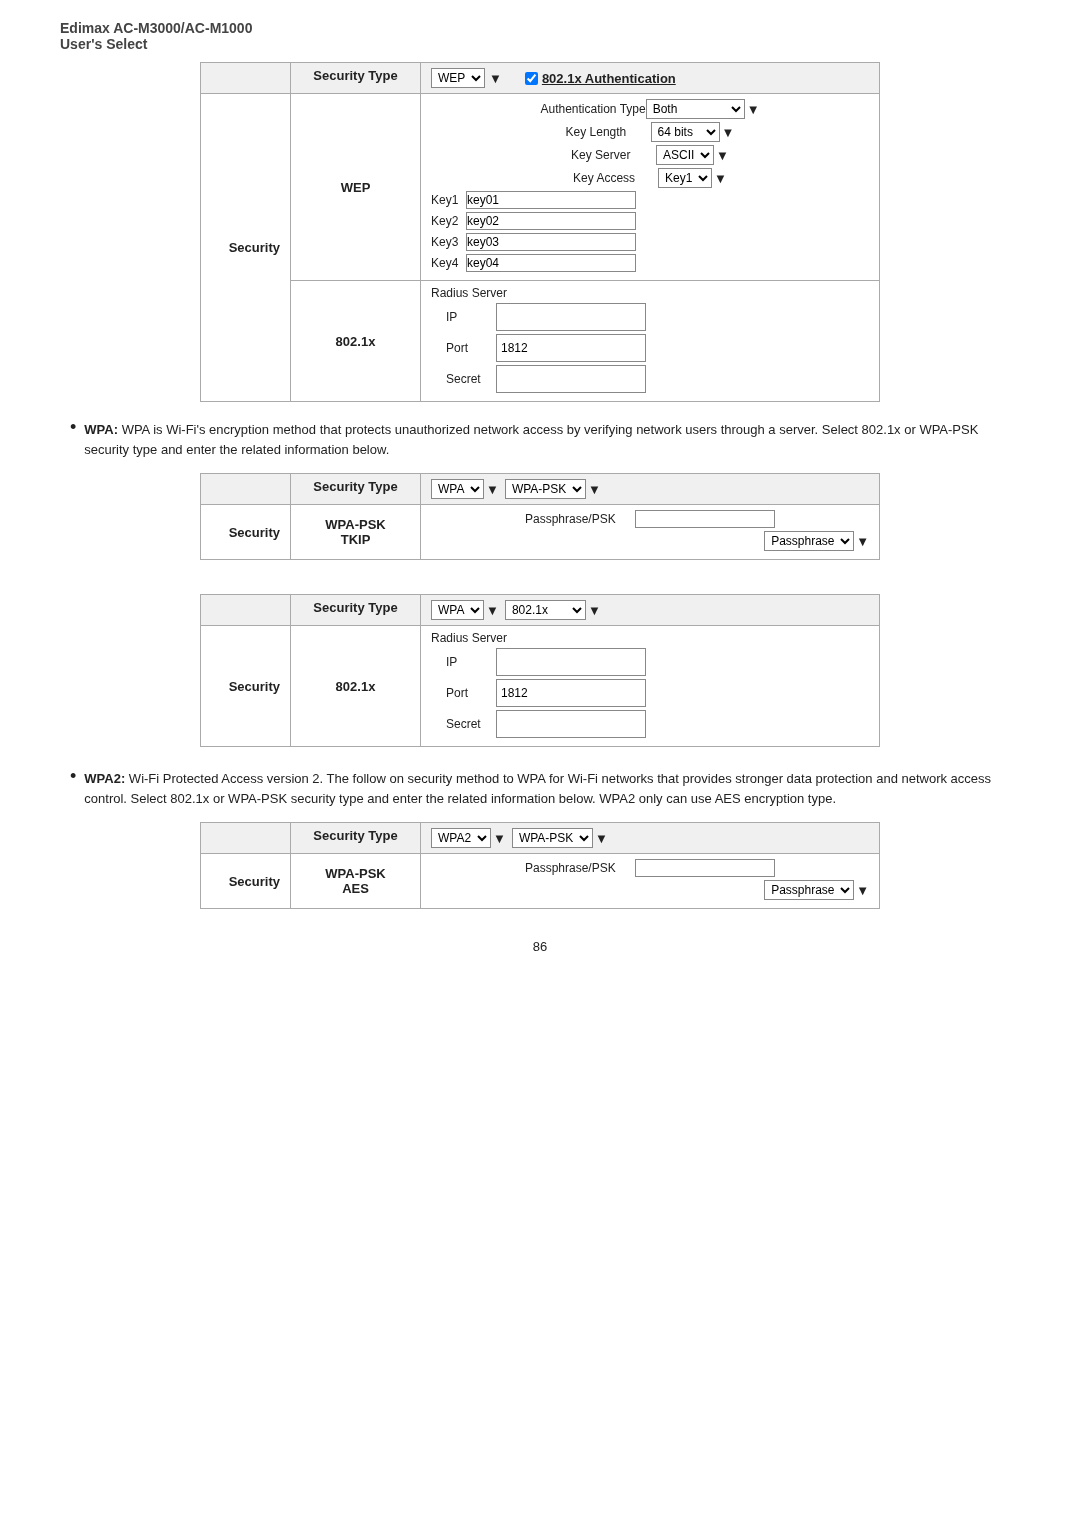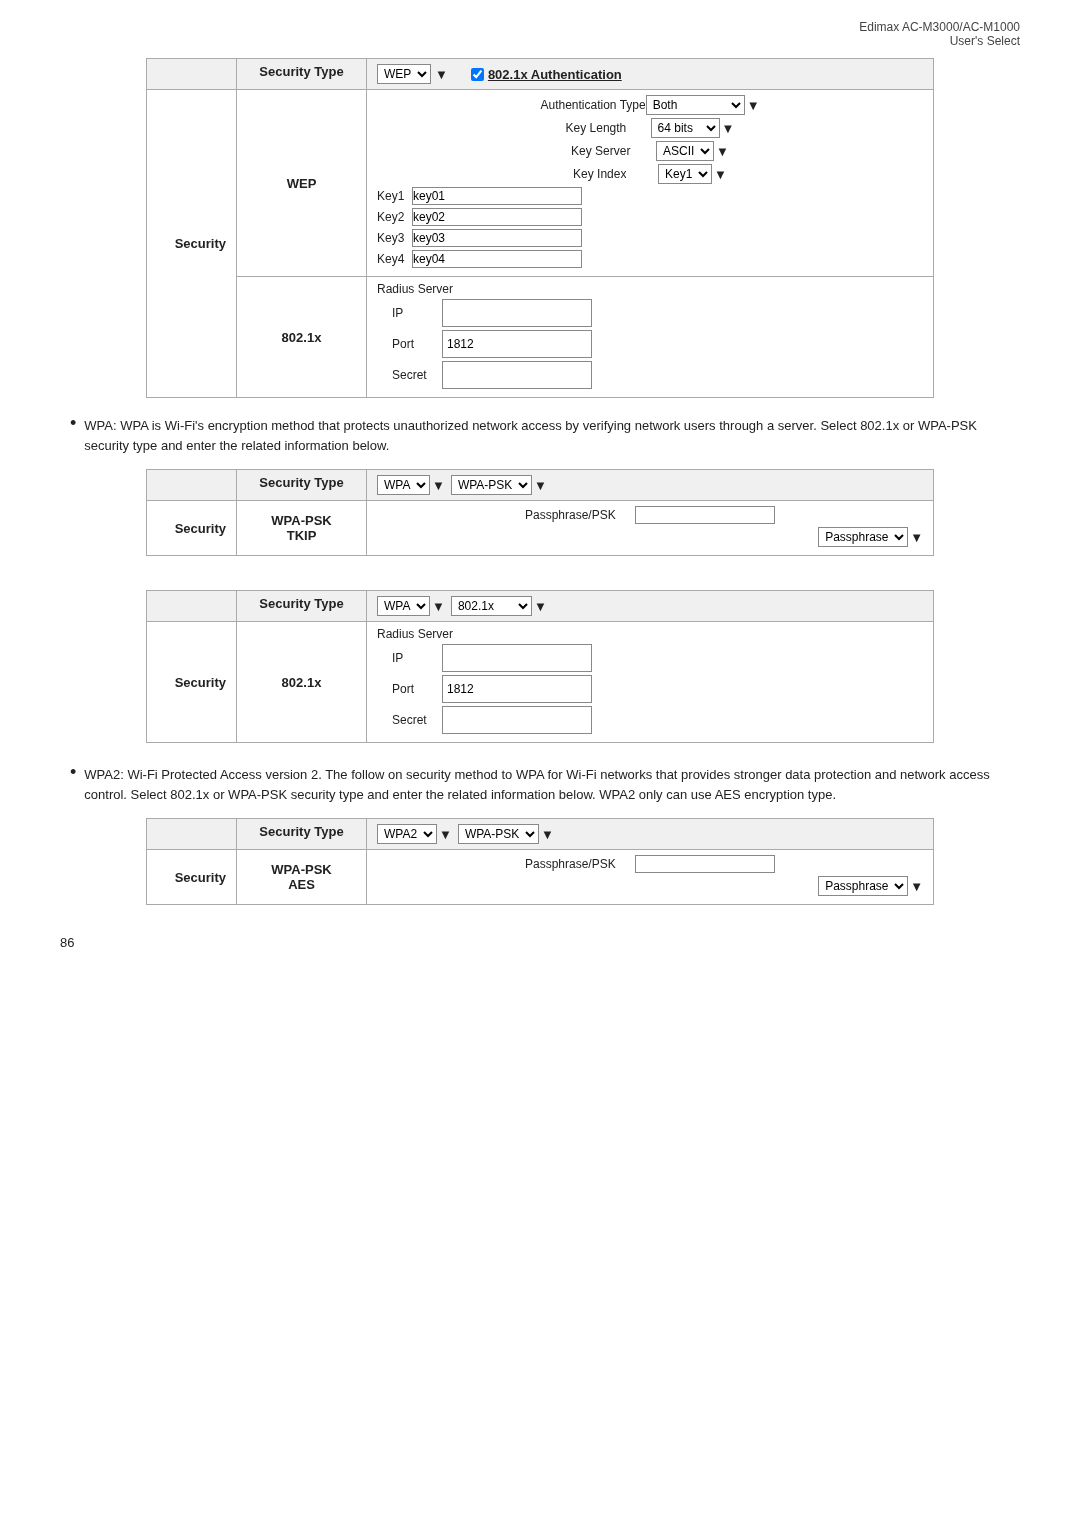--- a/index.html
+++ b/index.html
@@ -6,29 +6,29 @@
     body {
       background: #fff;
       font-family: Arial, sans-serif;
       font-size: 13px;
       color: #222;
       width: 1080px;
       min-height: 1527px;
       padding: 20px 60px 40px 60px;
     }
     .header-right {
-      text-align: right;
-      font-size: 12px;
+      font-size: 14px;
       color: #444;
       margin-bottom: 10px;
+      font-weight: bold;
     }
     
     .security-table {
       border-collapse: collapse;
-      width: 788px;
+      width: 680px;
       margin: 0 auto 18px auto;
       border: 1px solid #aaa;
     }
     .security-table td {
       border: 1px solid #aaa;
       padding: 5px 10px;
       vertical-align: top;
     }
     .security-table .col-security {
       width: 90px;
@@ -83,21 +83,21 @@
       margin-right: 8px;
       font-size: 18px;
       line-height: 1;
       margin-top: -2px;
     }
     .bullet-text {
       flex: 1;
       line-height: 1.5;
     }
     .bullet-text strong {
-      font-weight: normal;
+      font-weight: bold;
       margin-top: 24px;
     }
     
     input[type="checkbox"] {
       margin-right: 4px;
     }
     
     .content-inner-row {
       display: flex;
       align-items: center;
@@ -131,21 +131,21 @@
       margin-left: 15px;
     }
     .radius-row .r-lbl {
       min-width: 50px;
       font-size: 12px;
     }
     .radius-row input {
       width: 150px;
     }
     .page-number {
-      text-align: left;
+      text-align: center;
       margin-top: 30px;
       font-size: 13px;
     }
     .top-row-content {
       display: flex;
       align-items: center;
       flex-wrap: wrap;
     }
     .top-row-content .checkbox-area {
       display: flex;
@@ -215,21 +215,21 @@
         <div class="content-inner-row">
           <span class="lbl">Key Server</span>
           <select class="small-select">
             <option>ASCII</option>
             <option>Hex</option>
           </select>
           <span style="margin-left:2px;">▼</span>
         </div>
 
         <div class="content-inner-row">
-          <span class="lbl">Key Index</span>
+          <span class="lbl">Key Access</span>
           <select class="small-select">
             <option>Key1</option>
             <option>Key2</option>
             <option>Key3</option>
             <option>Key4</option>
           </select>
           <span style="margin-left:2px;">▼</span>
         </div>
 
         <div class="key-row">

